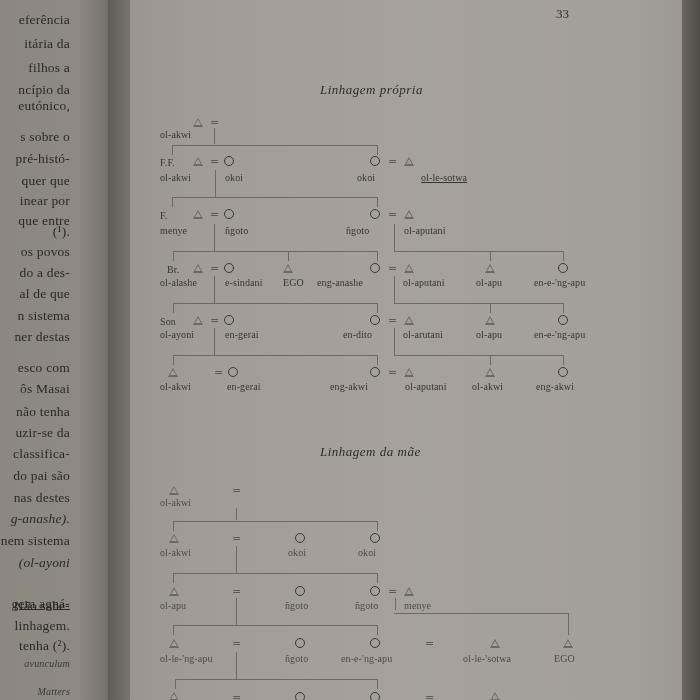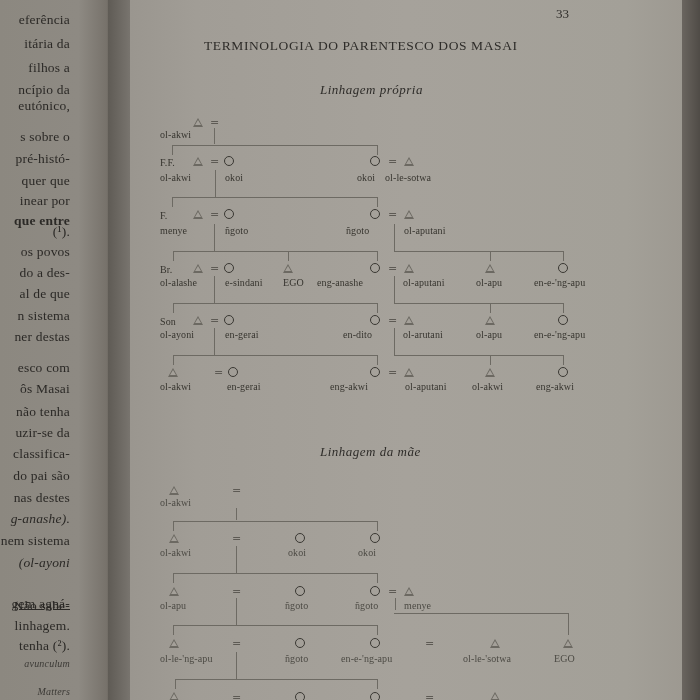--- a/index.html
+++ b/index.html
@@ -79,21 +79,21 @@
 <div id="left-page">
     <span class="lp-line" style="top: 12px;">eferência</span>
     <span class="lp-line" style="top: 36px;">itária da</span>
     <span class="lp-line" style="top: 60px;">filhos a</span>
     <span class="lp-line" style="top: 82px;">ncípio da</span>
     <span class="lp-line" style="top: 98px;">eutónico,</span>
     <span class="lp-line" style="top: 129px; text-align: right;">s sobre o</span>
     <span class="lp-line" style="top: 151px;">pré-histó-</span>
     <span class="lp-line" style="top: 173px;">quer que</span>
     <span class="lp-line" style="top: 193px;">inear por</span>
-    <span class="lp-line" style="top: 213px; font-weight: bold;">que entre</span>
+    <span class="lp-line" style="top: 213px;">que entre</span>
     <span class="lp-line" style="top: 224px;">(¹).</span>
     <span class="lp-line" style="top: 244px;">os povos</span>
     <span class="lp-line" style="top: 265px;">do a des-</span>
     <span class="lp-line" style="top: 286px;">al de que</span>
     <span class="lp-line" style="top: 308px;">n sistema</span>
     <span class="lp-line" style="top: 329px;">ner destas</span>
     <span class="lp-line" style="top: 360px;">esco com</span>
     <span class="lp-line" style="top: 381px;">ôs Masai</span>
     <span class="lp-line" style="top: 404px;">não tenha</span>
     <span class="lp-line" style="top: 425px;">uzir-se da</span>
@@ -107,21 +107,20 @@
     <span class="lp-line" style="top: 598px;">Não sabe-</span>
     <span class="lp-line" style="top: 618px;">linhagem.</span>
     <span class="lp-line" style="top: 638px;">tenha (²).</span>
     <span class="lp-line small" style="top: 658px;">avunculum</span>
     <span class="lp-line small" style="top: 686px;">Matters</span>
   </div>
 <div id="left-gutter"></div>
 
 <div id="right-page">
   <span class="pnum">33</span>
-  <span class="title">TERMINOLOGIA DO PARENTESCO DOS MASAI</span>
   <span class="subtitle" style="left:190px;top:82px;">Linhagem própria</span>
   <span class="subtitle" style="left:190px;top:444px;">Linhagem da mãe</span>
 </div>
 <div id="right-edge"></div>
 
 <div id="own-lineage">
 
   <div class="tri" style="left:193px;top:118px;"></div>
   <span class="eq" style="left:210px;top:117px;">=</span>
   <span class="lbl" style="left:160px;top:129px;">ol-akwi</span>
@@ -133,21 +132,21 @@
   <span class="lbl" style="left:160px;top:157px;">F.F.</span>
   <div class="tri" style="left:193px;top:157px;"></div>
   <span class="eq" style="left:210px;top:156px;">=</span>
   <div class="circ" style="left:224px;top:156px;"></div>
   <div class="circ" style="left:370px;top:156px;"></div>
   <span class="eq" style="left:388px;top:156px;">=</span>
   <div class="tri" style="left:404px;top:157px;"></div>
   <span class="lbl" style="left:160px;top:172px;">ol-akwi</span>
   <span class="lbl" style="left:225px;top:172px;">okoi</span>
   <span class="lbl" style="left:357px;top:172px;">okoi</span>
-  <span class="lbl" style="left:385px;top:172px;">ol-le-sotwa</span>
+  <span class="lbl" style="left:421px;top:172px;text-decoration:underline;">ol-le-sotwa</span>
   <div class="vl" style="left:215px;top:170px;height:27px;"></div>
   <div class="hl" style="left:172px;top:197px;width:206px;"></div>
   <div class="vl" style="left:172px;top:197px;height:10px;"></div>
   <div class="vl" style="left:377px;top:197px;height:10px;"></div>
 
   <span class="lbl" style="left:160px;top:210px;">F.</span>
   <div class="tri" style="left:193px;top:210px;"></div>
   <span class="eq" style="left:210px;top:209px;">=</span>
   <div class="circ" style="left:224px;top:209px;"></div>
   <div class="circ" style="left:370px;top:209px;"></div>
@@ -160,21 +159,21 @@
   <div class="vl" style="left:214px;top:224px;height:27px;"></div>
   <div class="vl" style="left:394px;top:224px;height:27px;"></div>
   <div class="hl" style="left:173px;top:251px;width:205px;"></div>
   <div class="hl" style="left:394px;top:251px;width:170px;"></div>
   <div class="vl" style="left:173px;top:251px;height:10px;"></div>
   <div class="vl" style="left:288px;top:251px;height:10px;"></div>
   <div class="vl" style="left:377px;top:251px;height:10px;"></div>
   <div class="vl" style="left:490px;top:251px;height:10px;"></div>
   <div class="vl" style="left:563px;top:251px;height:10px;"></div>
 
-  <span class="lbl" style="left:160px;top:264px;">Br.</span>
+  <span class="lbl" style="left:167px;top:264px;">Br.</span>
   <div class="tri" style="left:193px;top:264px;"></div>
   <span class="eq" style="left:210px;top:263px;">=</span>
   <div class="circ" style="left:224px;top:263px;"></div>
   <div class="tri" style="left:283px;top:264px;"></div>
   <div class="circ" style="left:370px;top:263px;"></div>
   <span class="eq" style="left:388px;top:263px;">=</span>
   <div class="tri" style="left:404px;top:264px;"></div>
   <div class="tri" style="left:485px;top:264px;"></div>
   <div class="circ" style="left:558px;top:263px;"></div>
   <span class="lbl" style="left:160px;top:277px;">ol-alashe</span>

